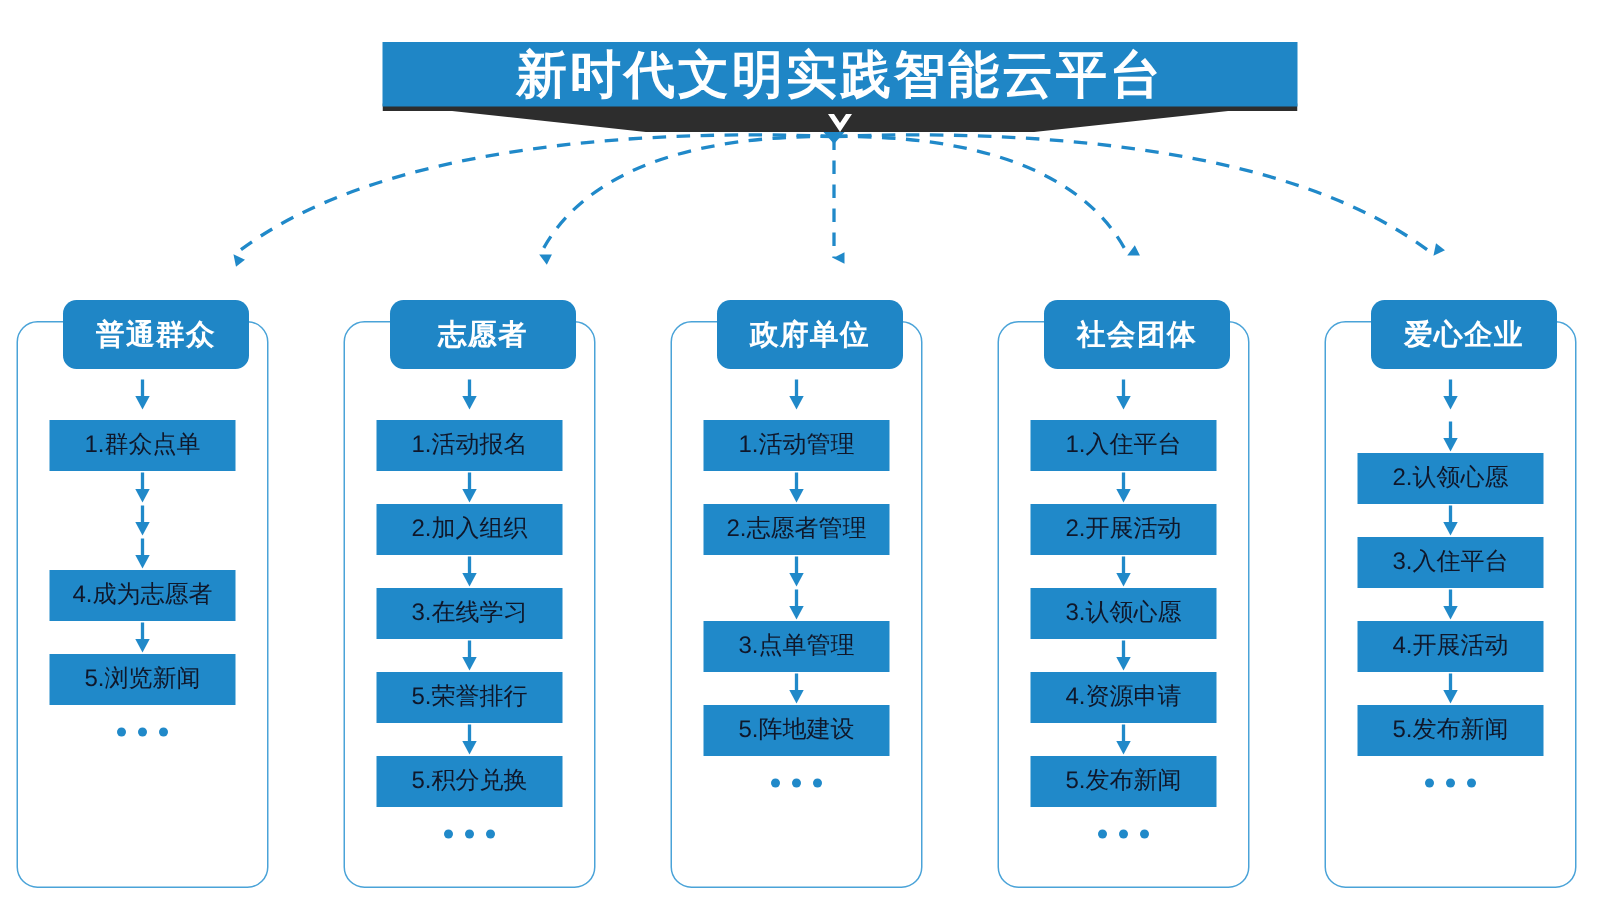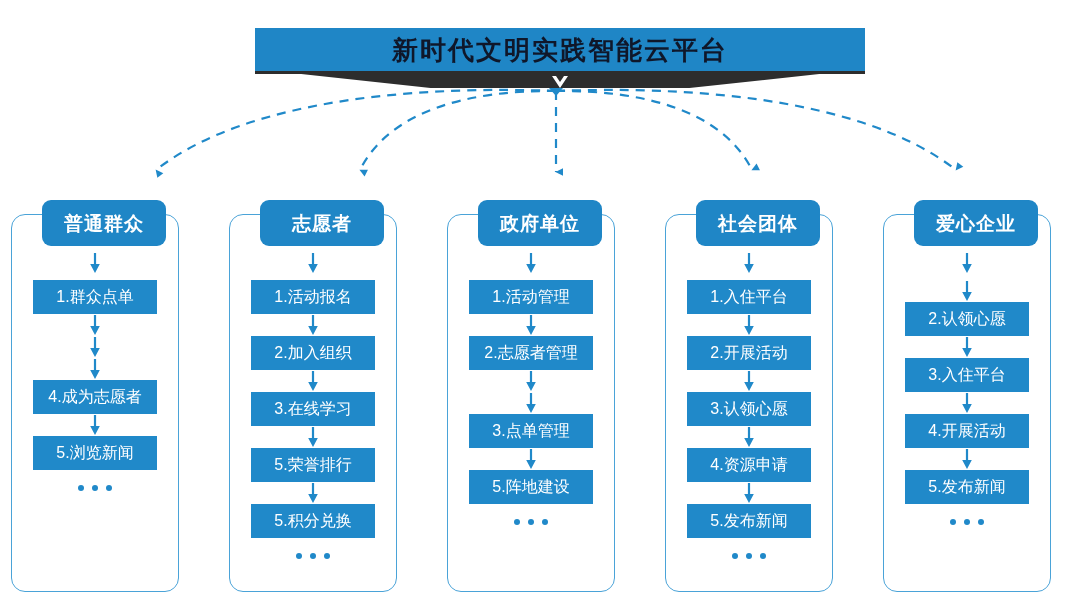--- a/index.html
+++ b/index.html
@@ -42,22 +42,22 @@
     top: 0;
     width: 610px;
     height: 43px;
     background: #1f86c6;
     display: flex;
     align-items: center;
     justify-content: center;
     box-sizing: border-box;
   }
   #banner-title {
-    color: #0f172a;
-    font-size: 26px;
+    color: #ffffff;
+    font-size: 34px;
     font-weight: bold;
     letter-spacing: 2px;
     line-height: 1;
     white-space: nowrap;
   }
 
   
   #connectors {
     position: absolute;
     left: 0;
@@ -143,21 +143,21 @@
     width: 124px;
     height: 34px;
     background: #2089c9;
     display: flex;
     align-items: center;
     justify-content: center;
     flex: 0 0 auto;
     box-sizing: border-box;
   }
   .step-label {
-    color: #ffffff;
+    color: #0f172a;
     font-size: 16px;
     line-height: 1;
     white-space: nowrap;
     letter-spacing: 0px;
   }
 
   .ellipsis {
     margin-top: 15px;
     display: flex;
     gap: 8px;

